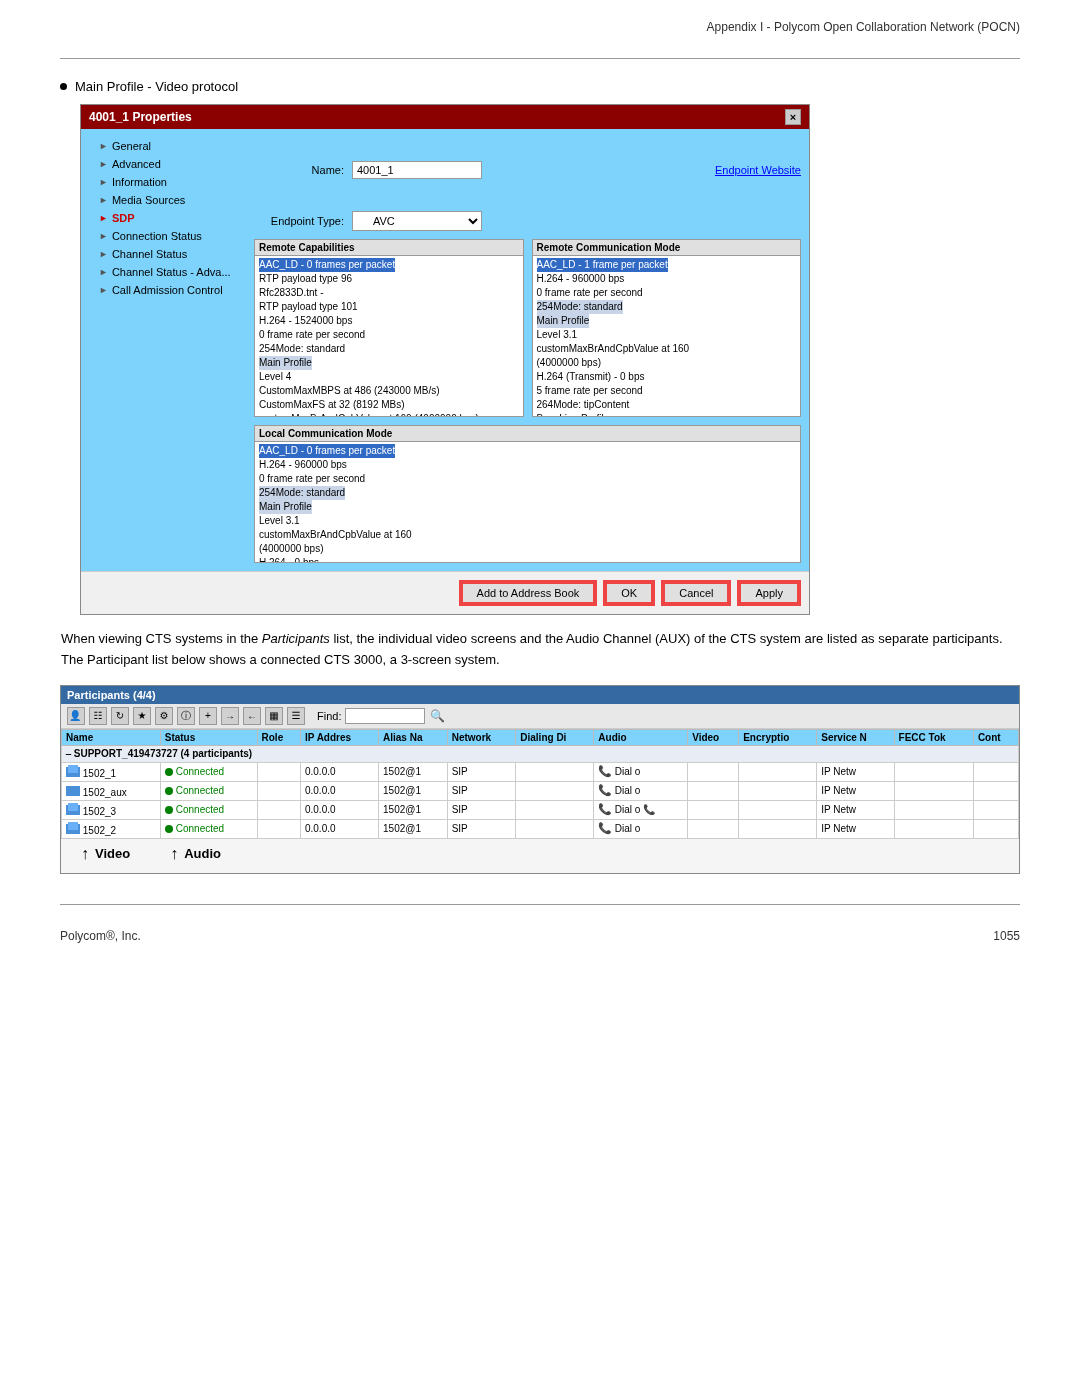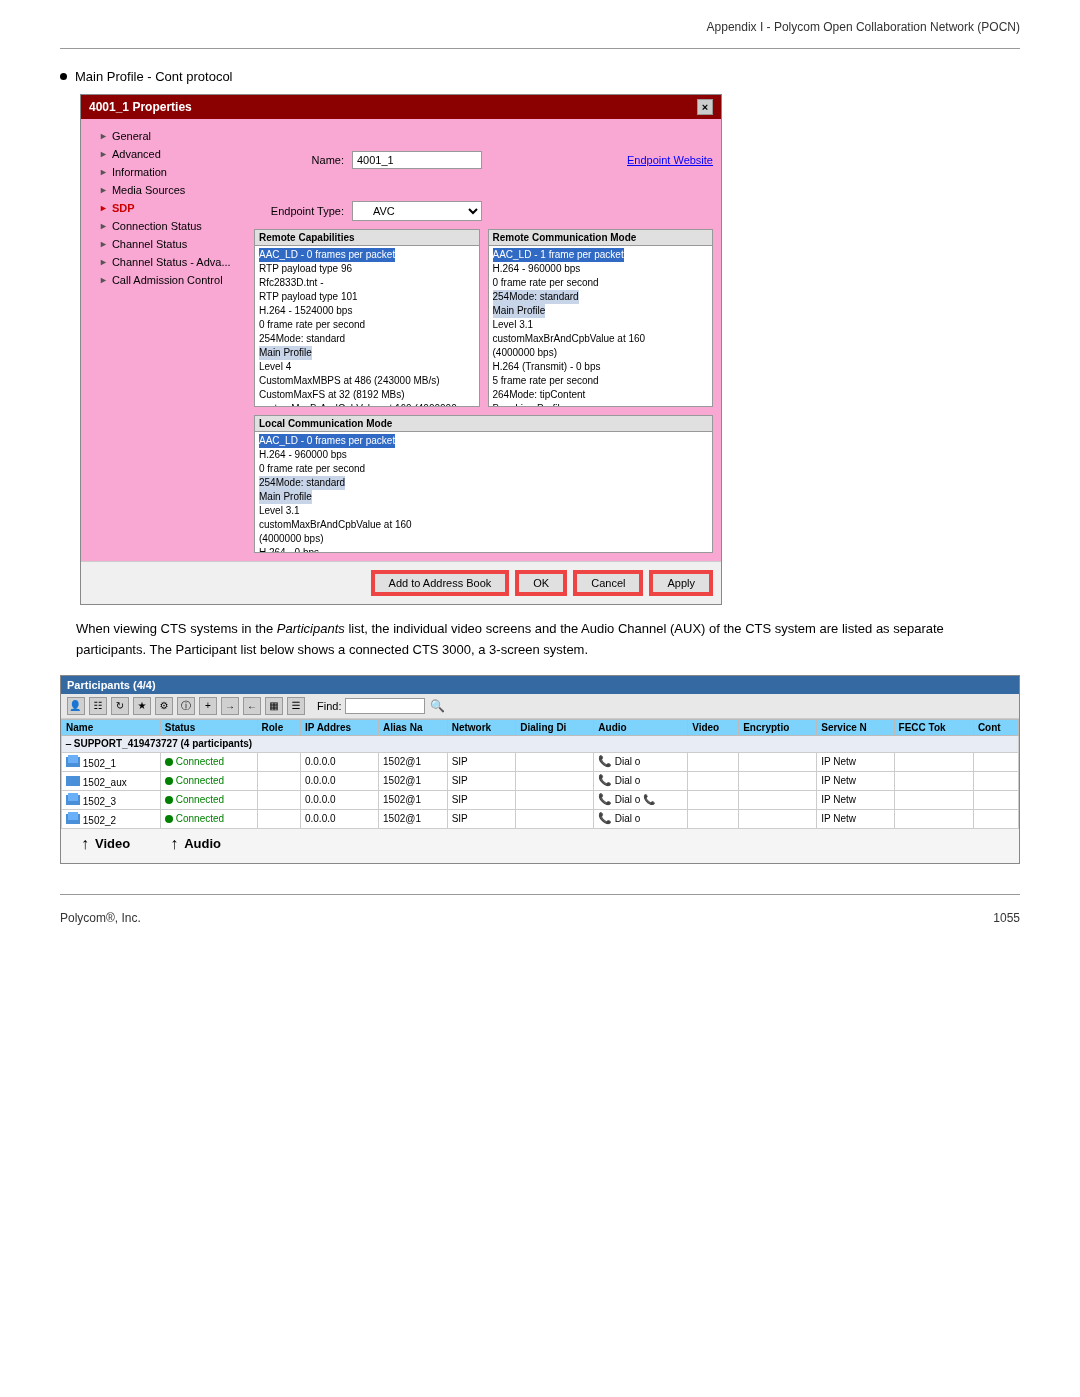--- a/index.html
+++ b/index.html
@@ -12,21 +12,21 @@
       min-height: 1397px;
       padding: 20px 60px;
     }
 
     
     .page-header {
       text-align: right;
       font-size: 12px;
       color: #333;
       border-bottom: 1px solid #999;
-      padding-bottom: 14px;
+      padding-bottom: 24px;
       margin-bottom: 20px;
     }
 
     
     .bullet-section {
       margin-bottom: 14px;
     }
     .bullet-title {
       display: flex;
       align-items: center;
@@ -38,22 +38,22 @@
       width: 7px;
       height: 7px;
       border-radius: 50%;
       background: #000;
       flex-shrink: 0;
     }
 
     
     .dialog-window {
       border: 1px solid #888;
-      background: #f9a8d4;
-      width: 642px;
+      background: #7dd3fc;
+      width: 730px;
       margin-left: 20px;
       position: relative;
     }
     .dialog-titlebar {
       background: #8b0000;
       color: #fff;
       font-size: 12px;
       font-weight: bold;
       padding: 4px 8px;
       display: flex;
@@ -218,21 +218,21 @@
       font-size: 11px;
       border: 4px solid #ef4444;
       background: #e0e0e0;
       cursor: pointer;
     }
 
     
     .description-text {
       font-size: 13px;
       line-height: 1.6;
-      margin: 14px 16px;
+      margin: 14px 1px;
       color: #000;
     }
     .description-text em {
       font-style: italic;
     }
 
     
     .participants-panel {
       border: 1px solid #888;
       background: #f5f5f5;
@@ -346,42 +346,42 @@
     .label-arrow {
       font-size: 16px;
     }
 
     
     .page-footer {
       display: flex;
       justify-content: space-between;
       align-items: center;
       border-top: 1px solid #999;
-      padding-top: 16px;
+      padding-top: 24px;
       margin-top: 30px;
       font-size: 12px;
       color: #333;
     }
 
     
     ::-webkit-scrollbar { width: 12px; }
     ::-webkit-scrollbar-track { background: #f0f0f0; border: 1px solid #ccc; }
     ::-webkit-scrollbar-thumb { background: #b0b0b0; border: 1px solid #999; }
   </style>
 </head>
 <body>
 
 <div class="page-header">
   <span>Appendix I - Polycom Open Collaboration Network (POCN)</span>
 </div>
 
 <div class="bullet-section">
   <div class="bullet-title">
     <div class="bullet-dot"></div>
-    <span>Main Profile - Cont protocol</span>
+    <span>Main Profile - Video protocol</span>
   </div>
 
   <div class="dialog-window">
 
     <div class="dialog-titlebar">
       <span>4001_1 Properties</span>
       <div class="dialog-close-btn">
         <span>×</span>
       </div>
     </div>

